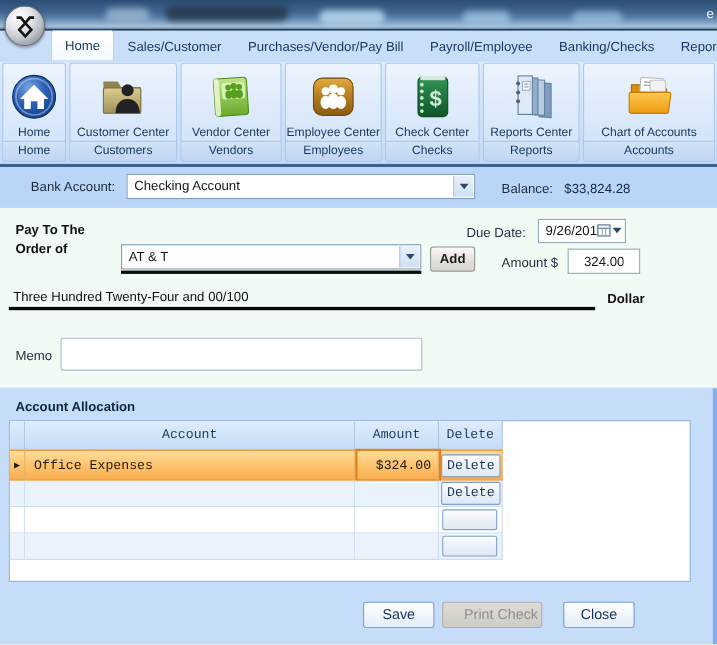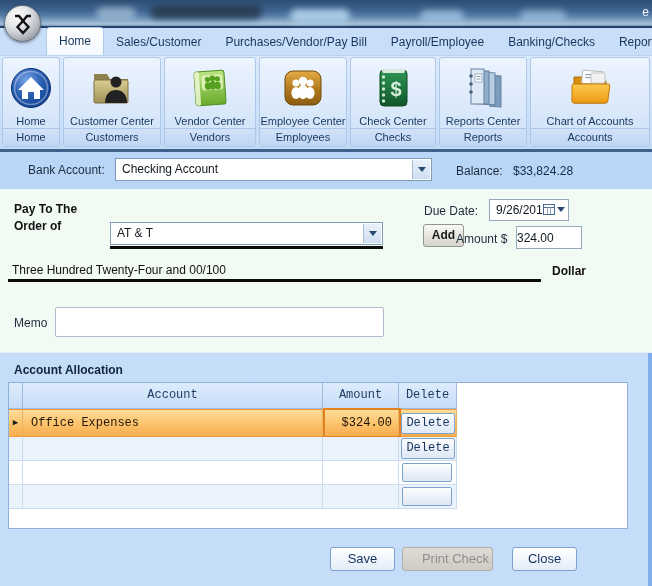--- a/index.html
+++ b/index.html
@@ -54,21 +54,21 @@
   .combo .btn { position:absolute; right:1px; top:1px; bottom:1px; width:18px;
     background:linear-gradient(#e9f0fa,#cfdff2); border-left:1px solid #a9bcd4;
     display:flex; align-items:center; justify-content:center; }
   .tri { width:0; height:0; border-left:4px solid transparent; border-right:4px solid transparent;
     border-top:5px solid #27496f; }
 
   
   .field { position:absolute; background:#fff; border:1px solid #95a8bc; }
   .field .ftext { position:absolute; left:6px; top:0; line-height:20px; color:#101820; }
   input.tbox { position:absolute; background:#fff; border:1px solid #95a8bc; font:12px "Liberation Sans",sans-serif;
-    color:#101820; padding:0 0; outline:none; }
+    color:#101820; padding:0 14px; outline:none; }
   .bold2 { font-weight:bold; color:#111; line-height:17px; }
   .addbtn { position:absolute; border:1px solid #8e968f; border-radius:3px;
     background:linear-gradient(#faf9f7,#e3e1da 60%,#d8d5cd); color:#1c1c1c; font-weight:bold;
     text-align:center; line-height:21px; cursor:default; }
   .payee-underline { position:absolute; background:#0c0c0c; }
   .written-line { position:absolute; background:#0a0a0a; }
   .cal { display:inline-block; width:12px; height:11px; border:1px solid #49688d; background:#fff; position:relative; }
   .cal:before { content:""; position:absolute; left:0; top:2px; width:10px; height:1px; background:#49688d; }
   .cal:after  { content:""; position:absolute; left:3px; top:2px; width:1px; height:7px; background:#8ea6c0; box-shadow:3px 0 0 #8ea6c0; }
 
@@ -328,21 +328,21 @@
   </div>
 
   <div class="combo" style="left:110px; top:222px; width:273px; height:23px;">
     <span class="val">AT &amp; T</span>
     <span class="btn">
         <span class="tri"></span>
       </span>
   </div>
   <div class="payee-underline" style="left:110px; top:246px; width:273px; height:3px;"></div>
 
-  <div class="addbtn" style="left:391px; top:224px; width:41px; height:23px;margin-left:32px;">Add</div>
+  <div class="addbtn" style="left:391px; top:224px; width:41px; height:23px;">Add</div>
 
   <span class="lbl" style="left:456px; top:232px;text-align:center;">Amount $</span>
   <input class="tbox" style="left: 516px; top: 226px; width: 66px; height: 23px;" value="324.00">
 
   <span class="lbl" style="left:12px; top:263px; color:#111;">Three Hundred Twenty-Four and 00/100</span>
   <div class="written-line" style="left:8px; top:279px; width:533px; height:3px;"></div>
   <span class="lbl" style="left:552px; top:264px; font-weight:bold; color:#111;">Dollar</span>
 
   <span class="lbl" style="left:14px; top:316px;">Memo</span>
   <input class="tbox" style="left: 55px; top: 307px; width: 329px; height: 30px; border-color: rgb(176, 188, 203); border-radius: 2px;" value="">

